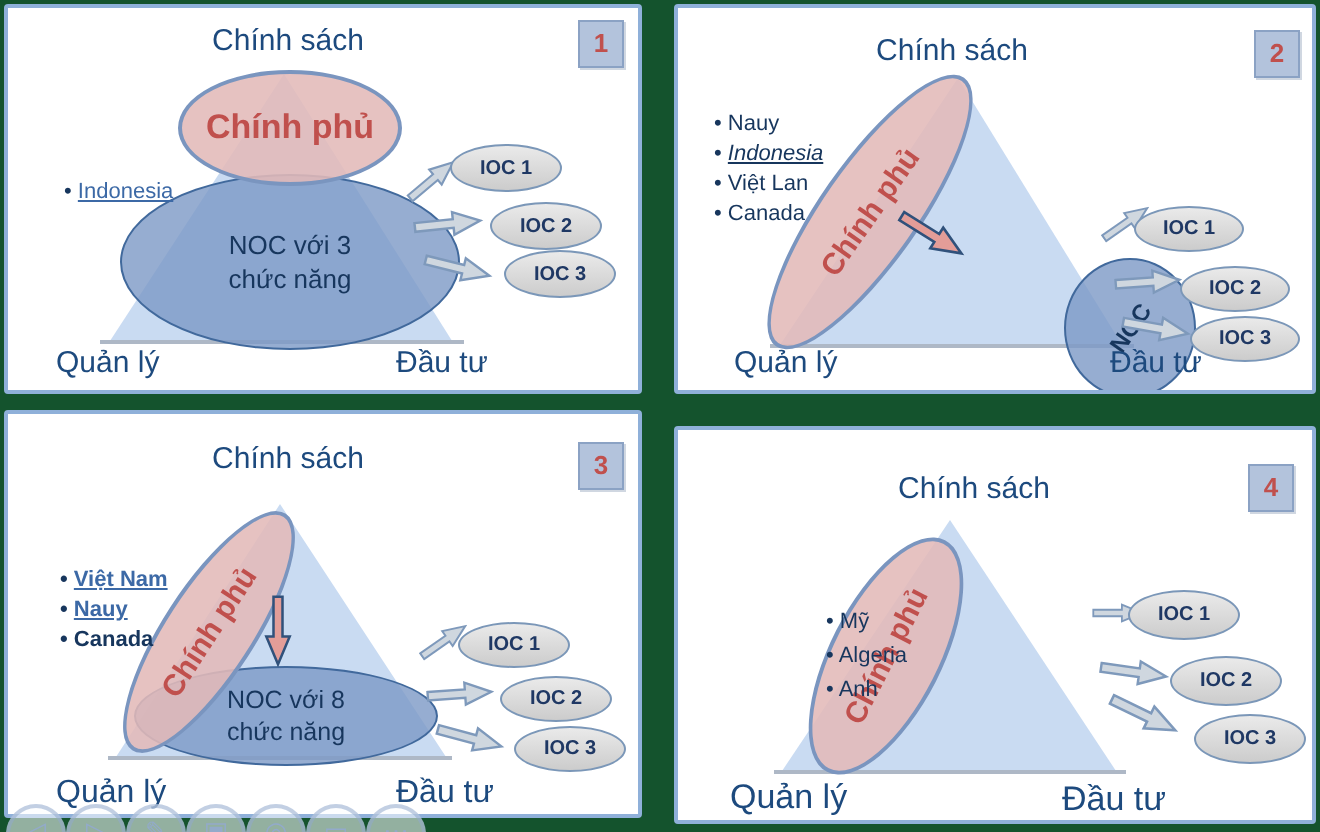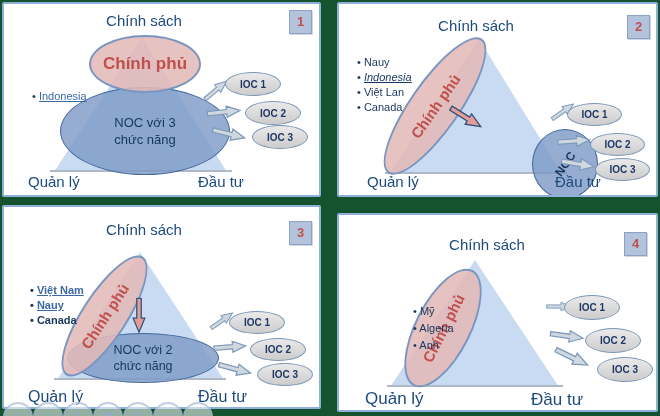--- a/index.html
+++ b/index.html
@@ -118,21 +118,21 @@
   </div>
 
   <div class="panel" style="left:2px;top:205px;width:319px;height:204px;">
     <div class="abs title" style="left:40px;top:14px;width:200px;">Chính sách</div>
     <div class="badge" style="right:7px;top:14px;">3</div>
 
     <div class="tri" style="left:53px;top:45px;border-left:83px solid transparent;border-right:84px solid transparent;border-bottom:128px solid #c9dbf2;"></div>
     <div class="baseline" style="left:50px;top:171px;width:172px;"></div>
 
     <div class="ell noc" style="left:63px;top:126px;width:152px;height:50px;font-size:12.5px;line-height:16px;">
-      <span>NOC với 2</span>
+      <span>NOC với 8</span>
       <span>chức năng</span>
     </div>
     <div class="ell gov" style="left:30px;top:86px;width:141px;height:46px;font-size:15px;transform:rotate(-57deg);">
       <span>Chính phủ</span>
     </div>
 
     <svg class="parrow abs" viewBox="0 0 40 16" style="left:117px;top:101px;width:36px;height:15px;transform:rotate(90deg);">
         <polygon points="1,5.5 23,5.5 23,1.5 38.5,8 23,14.5 23,10.5 1,10.5"></polygon>
       </svg>
 

